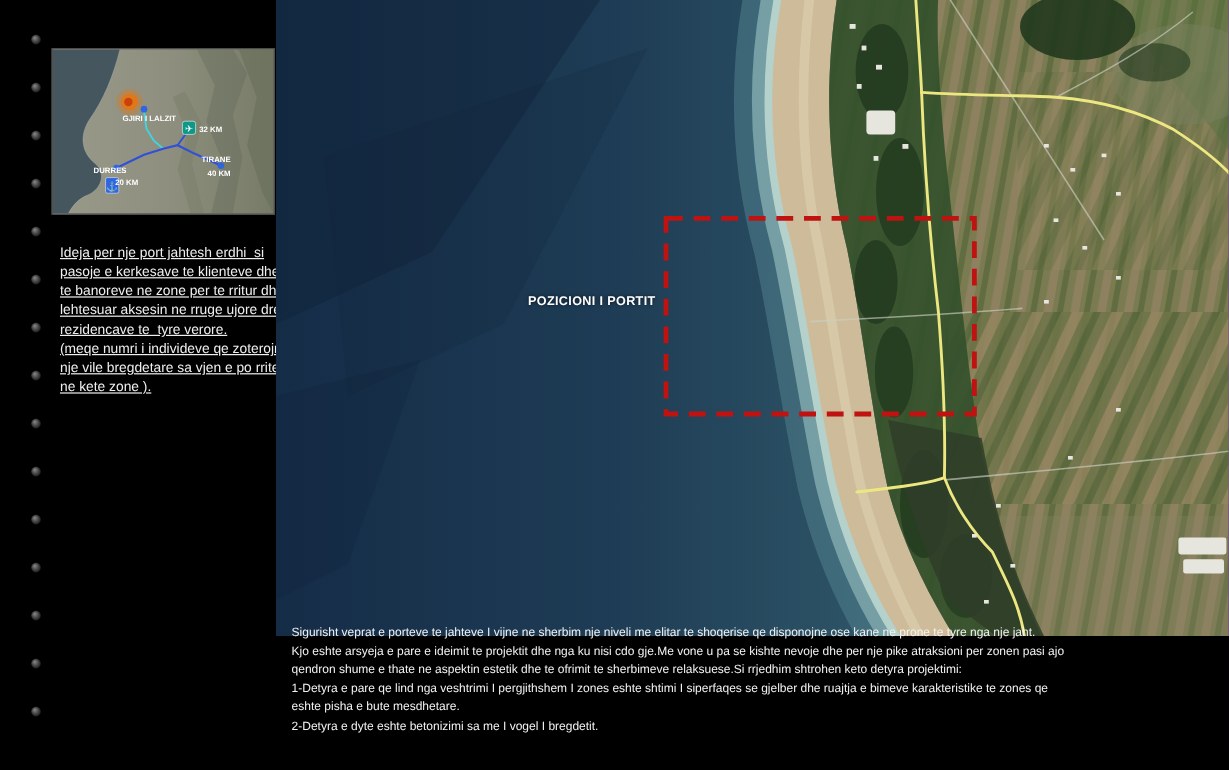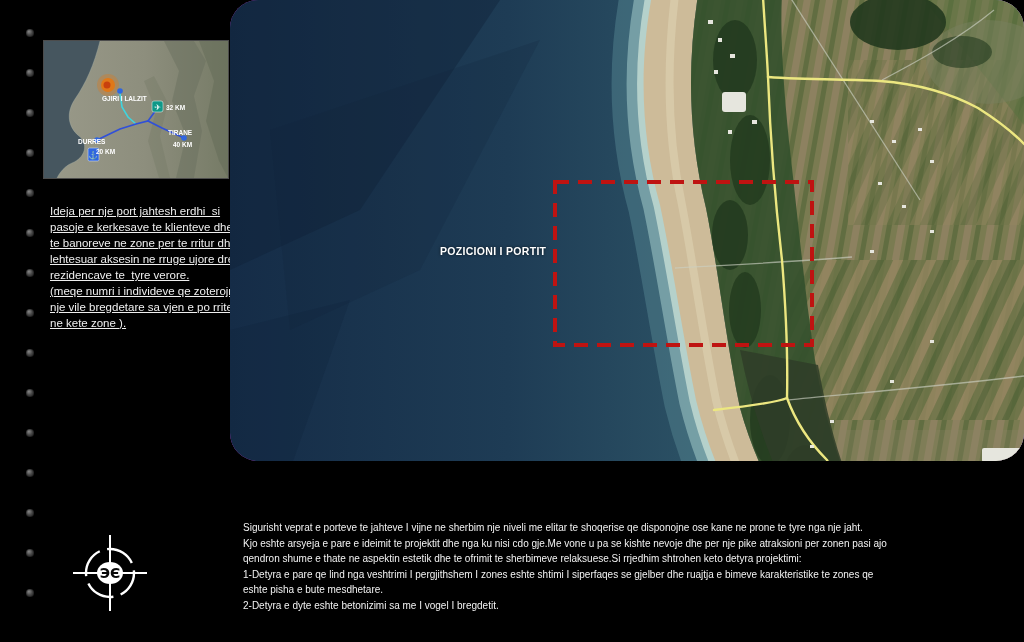--- a/index.html
+++ b/index.html
@@ -19,21 +19,21 @@
     position:absolute;left:43px;top:40px;width:184px;height:137px;
     border:1px solid #4c4c4c;background:#6f6f64;overflow:hidden;
   }
   .inset svg{display:block;}
   
   .sidebar-text{
     position:absolute;left:50px;top:203px;width:192px;
     font-size:11.5px;line-height:16px;color:#efefef;white-space:pre-wrap;text-decoration:underline;
   }
   
-  .photo{position:absolute;left:230px;top:0;width:794px;height:461px;overflow:hidden;background:#d946ef;border-radius:28px;}
+  .photo{position:absolute;left:230px;top:0;width:794px;height:530px;overflow:hidden;background:#d946ef;}
   .photo svg{display:block;}
   .port-label{
     position:absolute;left:210px;top:245px;
     font-size:10.5px;font-weight:bold;letter-spacing:.3px;color:#fff;
     text-shadow:0 0 3px rgba(0,0,0,.7);white-space:nowrap;
   }
   
   .footer-text{
     position:absolute;left:243px;top:520px;width:775px;
     font-size:10px;line-height:15.5px;color:#f2f2f2;white-space:pre-wrap;
@@ -232,23 +232,14 @@
     <div class="port-label">POZICIONI I PORTIT</div>
   </div>
 
   <div class="footer-text">Sigurisht veprat e porteve te jahteve I vijne ne sherbim nje niveli me elitar te shoqerise qe disponojne ose kane ne prone te tyre nga nje jaht.
 Kjo eshte arsyeja e pare e ideimit te projektit dhe nga ku nisi cdo gje.Me vone u pa se kishte nevoje dhe per nje pike atraksioni per zonen pasi ajo
 qendron shume e thate ne aspektin estetik dhe te ofrimit te sherbimeve relaksuese.Si rrjedhim shtrohen keto detyra projektimi:
 1-Detyra e pare qe lind nga veshtrimi I pergjithshem I zones eshte shtimi I siperfaqes se gjelber dhe ruajtja e bimeve karakteristike te zones qe
 eshte pisha e bute mesdhetare.
 2-Detyra e dyte eshte betonizimi sa me I vogel I bregdetit.</div>
 
-  <div class="logo">
-    <svg width="110" height="100" viewBox="0 0 110 100">
-      <line x1="52" y1="3" x2="52" y2="79" stroke="#fff" stroke-width="2"></line>
-      <line x1="15" y1="41" x2="89" y2="41" stroke="#fff" stroke-width="2"></line>
-      <circle cx="52" cy="41" r="24" fill="none" stroke="#fff" stroke-width="2.4" stroke-dasharray="30.2 7.5" stroke-dashoffset="-33.95"></circle>
-      <ellipse cx="52" cy="41" rx="13" ry="11" fill="#fff"></ellipse>
-      <text x="52" y="46" text-anchor="middle" font-size="14" font-weight="bold" fill="#0a0a0a" font-family="'DejaVu Sans', sans-serif">ЭЄ</text>
-    </svg>
-  </div>
 
 </div>
 
 </body></html>

